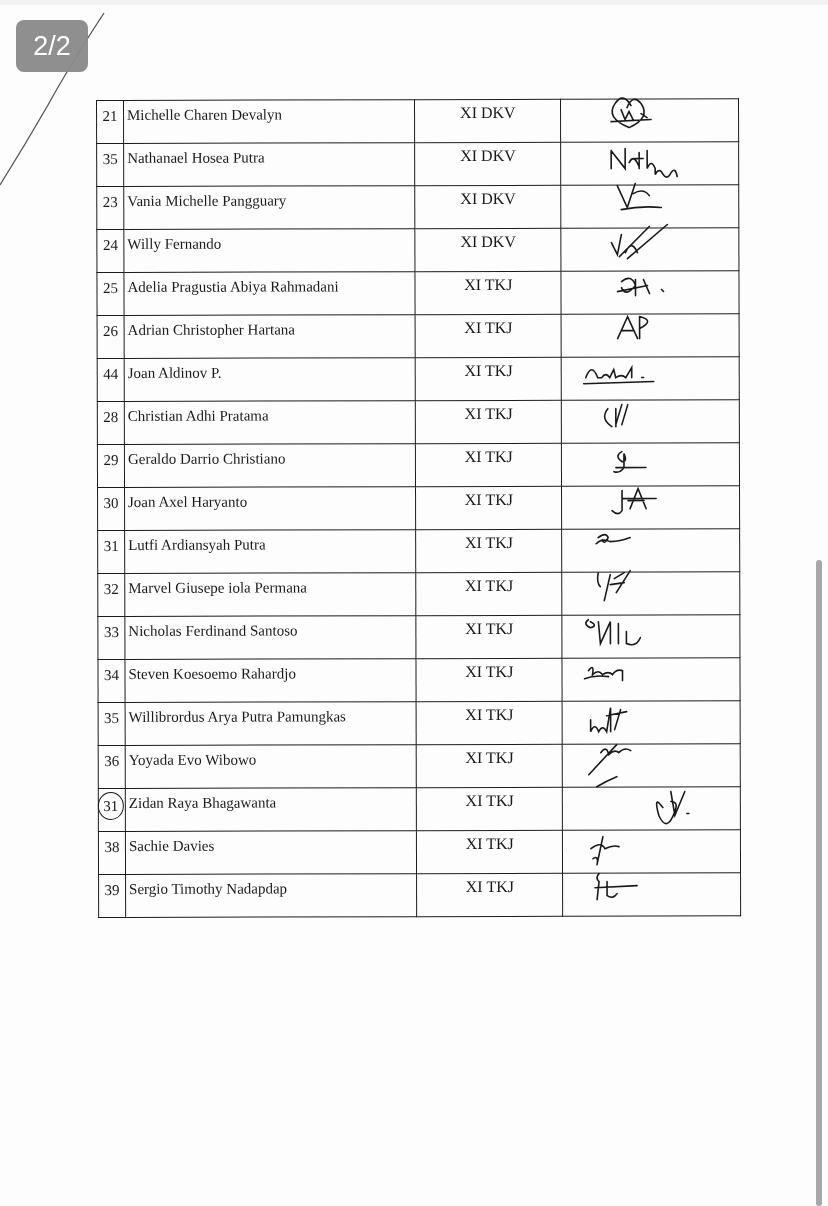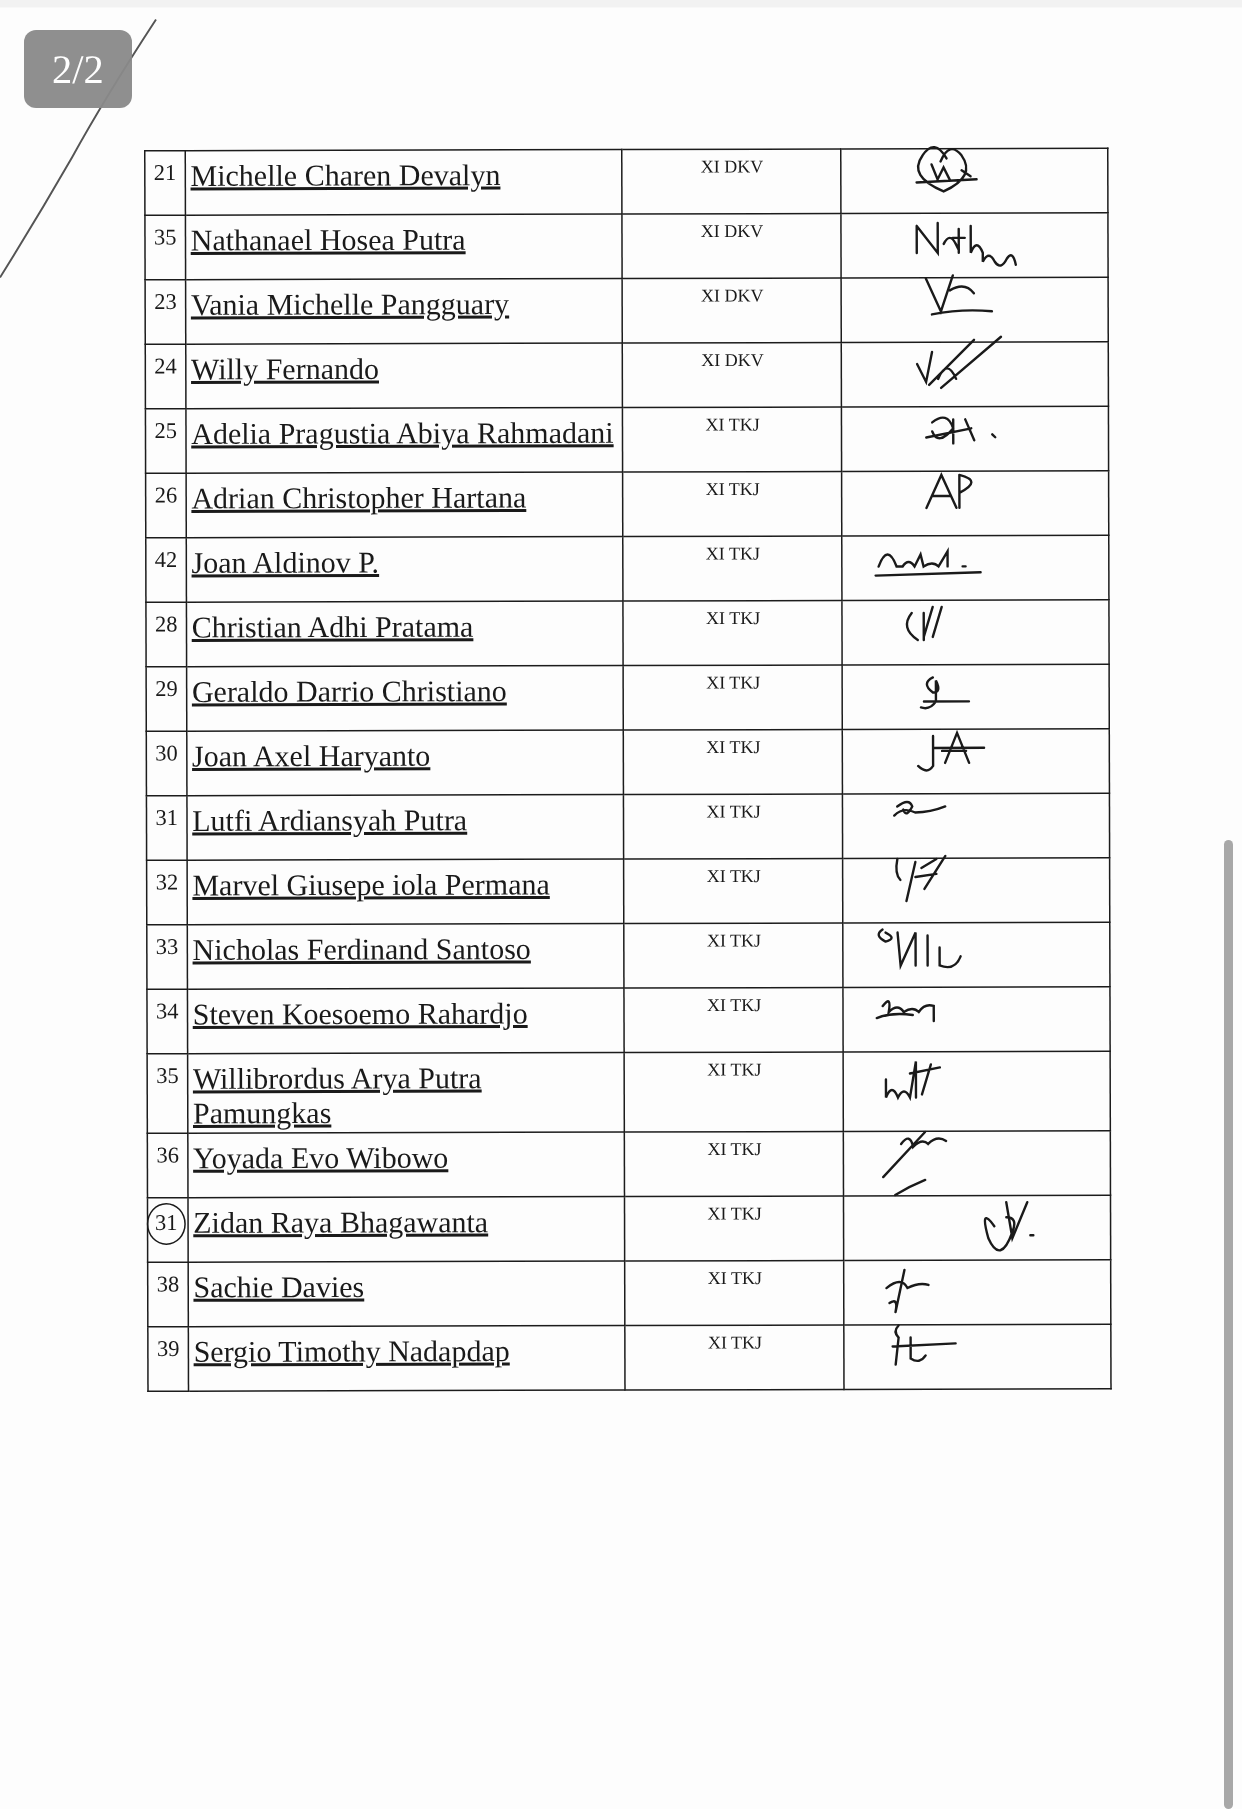--- a/index.html
+++ b/index.html
@@ -8,21 +8,21 @@
       background: #f2f2f2;
       font-family: "Liberation Serif", serif;
     }
     .page {
       position: absolute; left: 0; top: 5px; width: 828px; height: 1201px;
       background: #fdfdfd;
     }
     .page-counter {
       position: absolute; left: 16px; top: 20px; width: 72px; height: 52px;
       background: #8a8a8a; border-radius: 8px; color: #ffffff;
-      font-family: Liberation Serif, serif; font-size: 27px;
+      font-family: Liberation Sans, sans-serif; font-size: 27px;
       display: flex; align-items: center; justify-content: center; z-index: 3;
       opacity: 0.95;
     }
     .fold-line { position: absolute; left: 0; top: 0; z-index: 2; }
     .scrollbar {
       position: absolute; left: 816px; top: 560px; width: 6px; height: 646px;
       background: #a8a8a8; border-radius: 3px;
     }
     table.roster {
       position: absolute; left: 96px; top: 95px;
@@ -30,22 +30,22 @@
       width: 643px;
       transform: rotate(-0.15deg);
       transform-origin: left top;
     }
     table.roster td {
       border: 1.5px solid #1c1c1c;
       height: 35px; padding: 0; vertical-align: top;
       color: #1a1a1a;
     }
     td.num { width: 26px; text-align: center; font-size: 15px; padding-top: 7px !important; margin-top: 40px; }
-    td.name { width: 289px; font-size: 20px; padding-left: 3px !important; padding-top: 6px !important; text-decoration: underline; }
-    td.cls { width: 146px; text-align: center; font-size: 12px; padding-top: 4px !important; }
+    td.name { width: 289px; font-size: 15px; padding-left: 3px !important; padding-top: 6px !important; }
+    td.cls { width: 146px; text-align: center; font-size: 16px; padding-top: 4px !important; }
     td.sig { width: 178px; position: relative; }
     .sig svg { position: absolute; left: 0; top: -6px; overflow: visible; }
     .circled {
       display: inline-block; border: 1.2px solid #1a1a1a; border-radius: 50%;
       width: 24px; height: 26px; line-height: 26px; margin-top: -4px; margin-left: -2px;
     }
   </style>
 </head>
 <body>
 
@@ -110,21 +110,21 @@
           <td class="num">26</td>
           <td class="name">Adrian Christopher Hartana</td>
           <td class="cls">XI TKJ</td>
           <td class="sig">
             <svg width="178" height="44">
               <path d="M36 30 l10 -22 l10 22 M40 22 l12 0 M58 8 l0 22 M58 8 q16 4 0 12" transform="translate(20,0)" stroke="#1a1a1a" stroke-width="1.6" fill="none" stroke-linecap="round"></path>
             </svg>
           </td>
         </tr>
         <tr>
-          <td class="num">42</td>
+          <td class="num">44</td>
           <td class="name">Joan Aldinov P.</td>
           <td class="cls">XI TKJ</td>
           <td class="sig">
             <svg width="178" height="44">
               <path d="M4 26 q6 -16 12 0 l4 0 q4 -6 8 0 l4 -8 l2 8 q6 -4 10 0 l6 -10 l0 10 M60 26 l2 0 M2 32 l70 -2" transform="translate(20,0)" stroke="#1a1a1a" stroke-width="1.6" fill="none" stroke-linecap="round"></path>
             </svg>
           </td>
         </tr>
         <tr>
           <td class="num">28</td>

